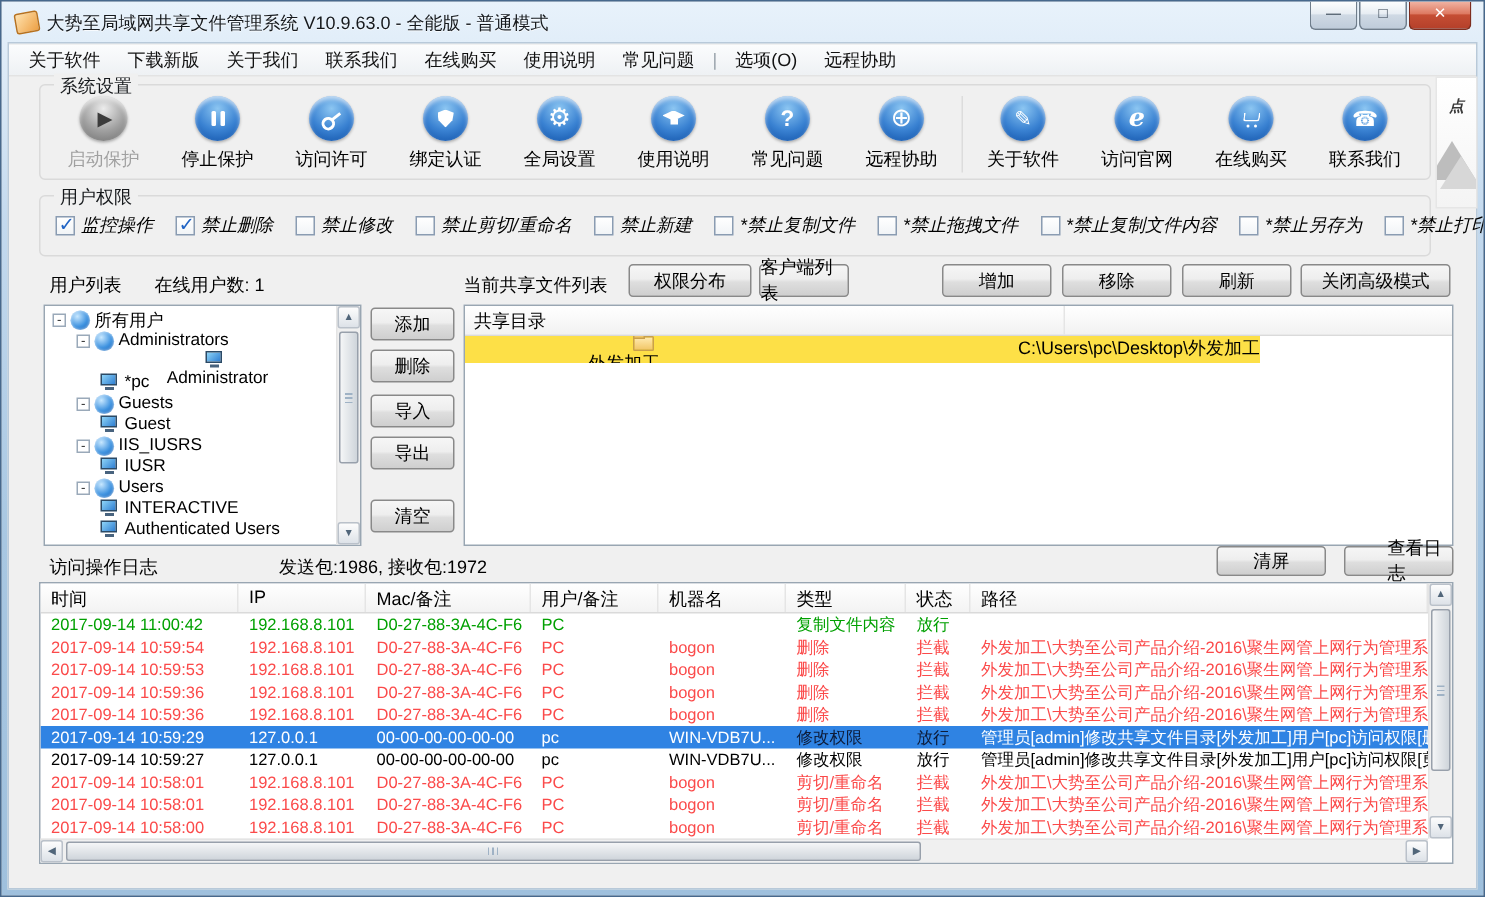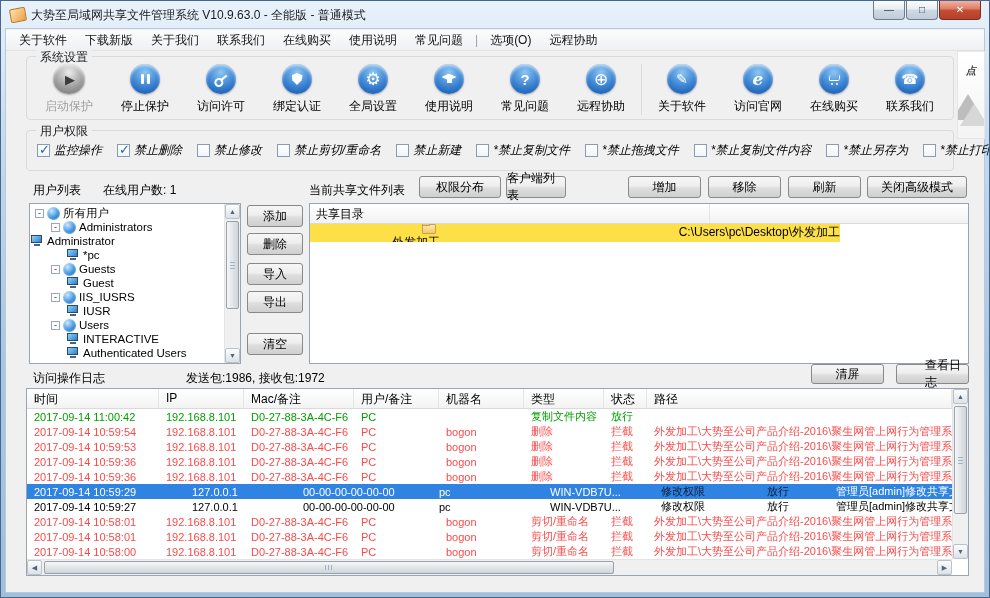--- a/index.html
+++ b/index.html
@@ -116,21 +116,21 @@
   .ficon{flex:none;width:14px;height:10px;position:relative;margin:0 4px 0 3px;border-radius:1px;
          background:linear-gradient(#ffeab0,#f2c768);border:1px solid #c9a04c;box-sizing:border-box;}
   .ficon::before{content:"";position:absolute;top:-3px;left:-1px;width:6px;height:2px;background:#f2c768;border:1px solid #c9a04c;}
 
   
   #logbody .lrow{display:flex;height:15px;align-items:center;font-size:11px;white-space:nowrap;cursor:default;}
   .lc{box-sizing:border-box;padding:0 0 0 7px;overflow:hidden;white-space:nowrap;flex:none;}
   .w0{width:132px}.w1{width:85px}.w2{width:110px}.w3{width:85px}.w4{width:85px}.w5{width:80px}.w6{width:43px}.w7{flex:1;min-width:0;}
   .lrow.green{color:#00a000;}
   .lrow.red{color:#fb4a4a;}
-  .lrow.black{color:#000;gap:26px;}
+  .lrow.black{color:#000;}
   .lrow.selected{background:#2f83e3;color:#fff;}
   .lrow.selected .t5,.lrow.selected .t6{color:#0d1b38;}
   .lhead{display:flex;height:19px;background:linear-gradient(#ffffff,#f3f3f3);border-bottom:1px solid #dadada;font-size:12px;color:#000;}
   .lhead .thc{padding:2px 0 2px 7px;}
 </style>
 </head>
 <body>
 
 <div id="win">
 
@@ -289,21 +289,21 @@
         <div class="trow" style="padding-left: 4px;">
           <span class="expander">-</span>
           <span class="gicon"></span>
           <span class="tlbl">所有用户</span>
         </div>
         <div class="trow" style="padding-left: 20px;">
           <span class="expander">-</span>
           <span class="gicon"></span>
           <span class="tlbl">Administrators</span>
         </div>
-        <div class="trow" style="">
+        <div class="trow" style="padding-left: 36px; flex-direction: column;">
           <span class="uicon"></span>
           <span class="tlbl">Administrator</span>
         </div>
         <div class="trow" style="padding-left: 36px;">
           <span class="uicon"></span>
           <span class="tlbl">*pc</span>
         </div>
         <div class="trow" style="padding-left: 20px;">
           <span class="expander">-</span>
           <span class="gicon"></span>

